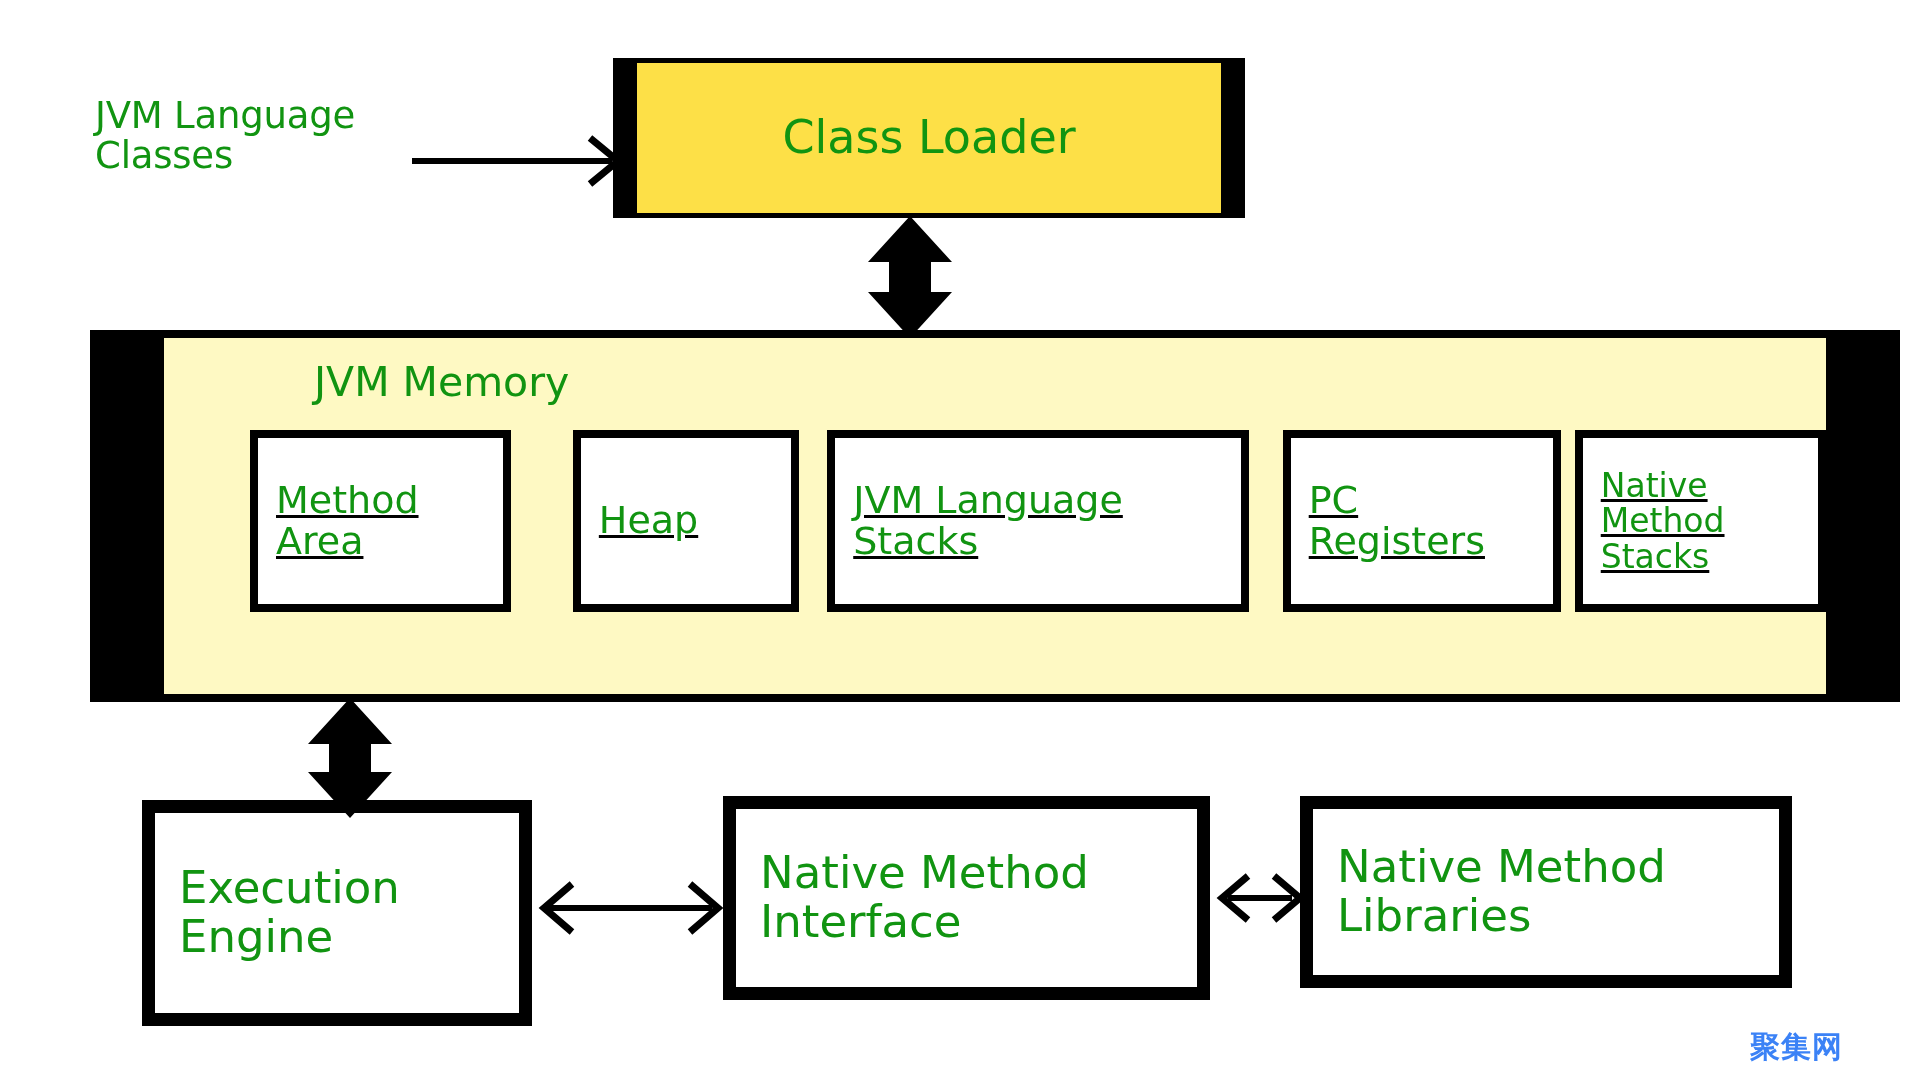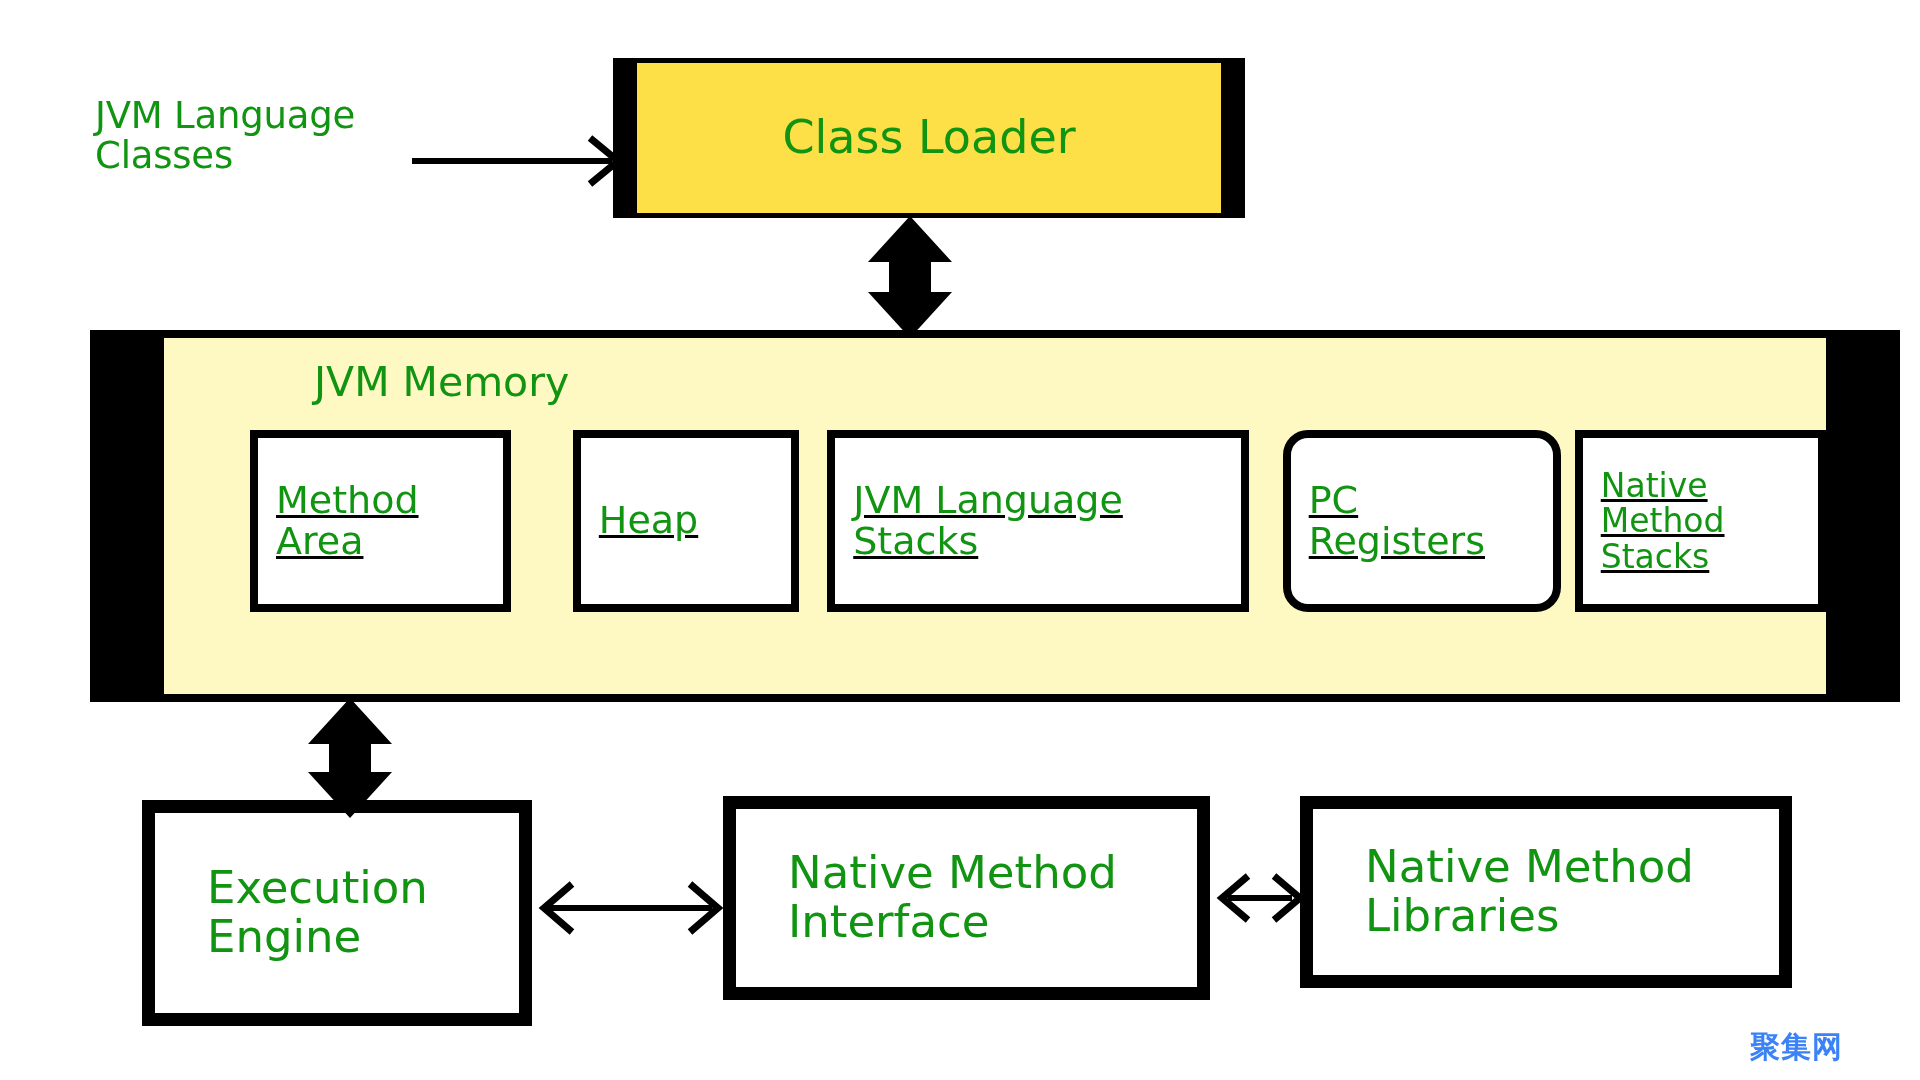--- a/index.html
+++ b/index.html
@@ -106,33 +106,32 @@
     padding-left: 18px;
     padding-right: 6px;
     font-size: 38px;
   }
   .mem-gap { flex: 0 0 auto; }
 
   
   #mem-method-area   { width: 272px; }
   #mem-heap          { width: 236px; }
   #mem-jvm-stacks    { width: 440px; }
-  #mem-pc-registers  { width: 290px; border-radius: 25px; }
+  #mem-pc-registers  { width: 290px; }
   #mem-native-stacks { width: 262px; }
   #mem-native-stacks .mem-label { font-size: 33px; }
 
   
   .bottom-box {
     background: #ffffff;
     border: 13px solid #000000;
     box-sizing: border-box;
     display: flex;
     align-items: center;
     position: absolute;
-    padding-left: 28px;
   }
   .bottom-box .bb-label {
     padding-left: 24px;
     font-size: 45px;
   }
   #exec-engine-box   { left: 142px;  top: 800px; width: 390px; height: 226px; }
   #native-iface-box  { left: 723px;  top: 796px; width: 487px; height: 204px; }
   #native-libs-box   { left: 1300px; top: 796px; width: 492px; height: 192px; }
 
   

